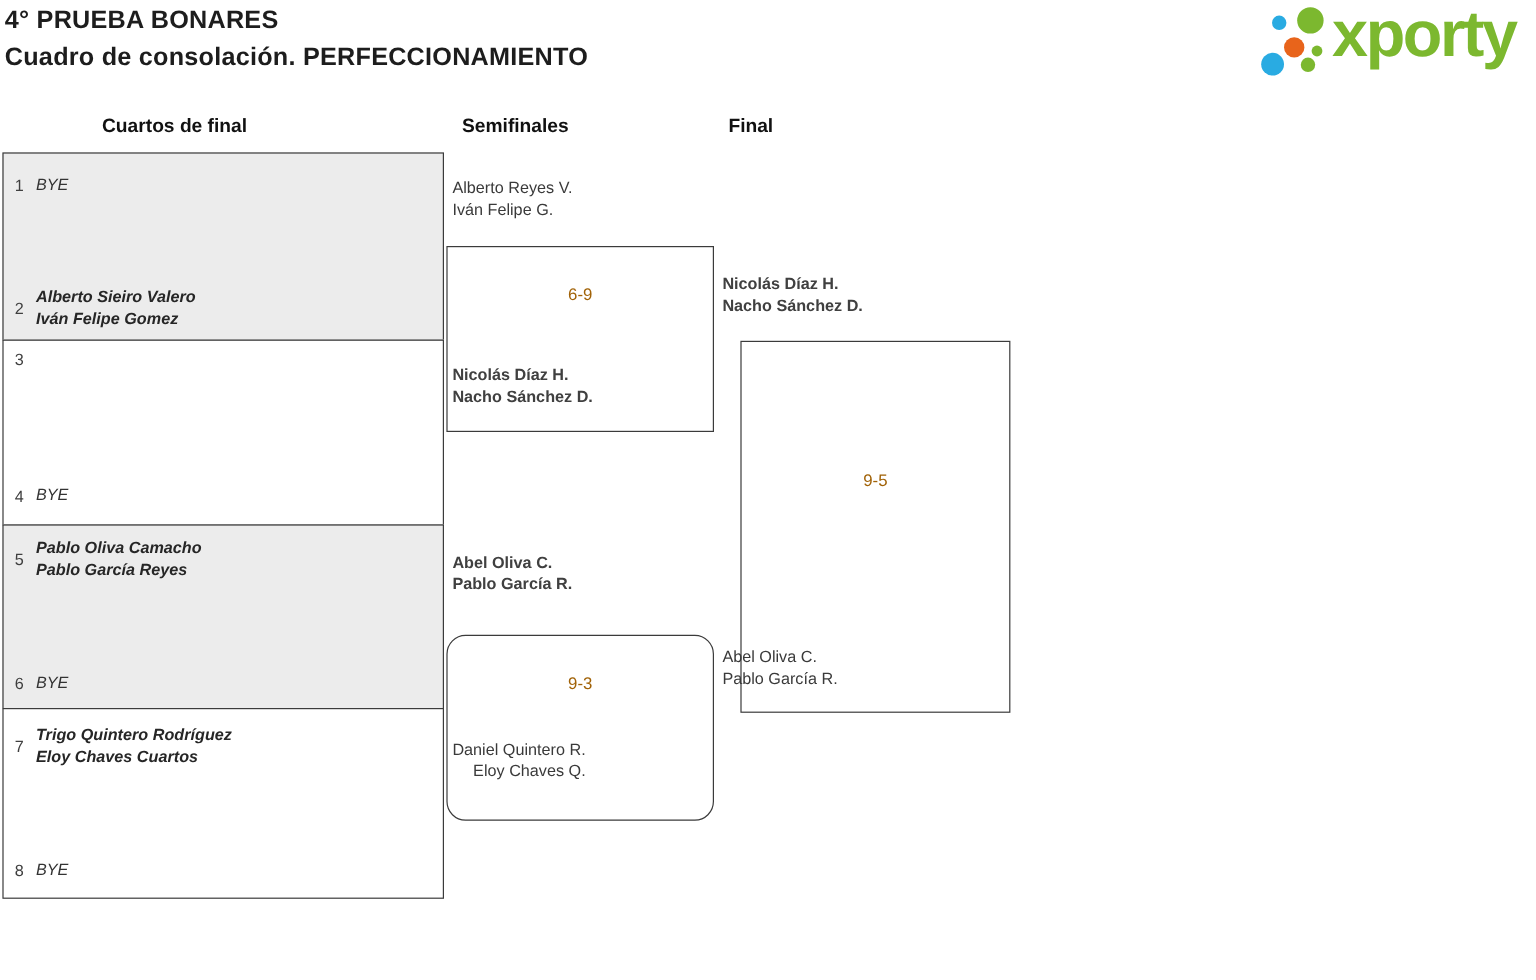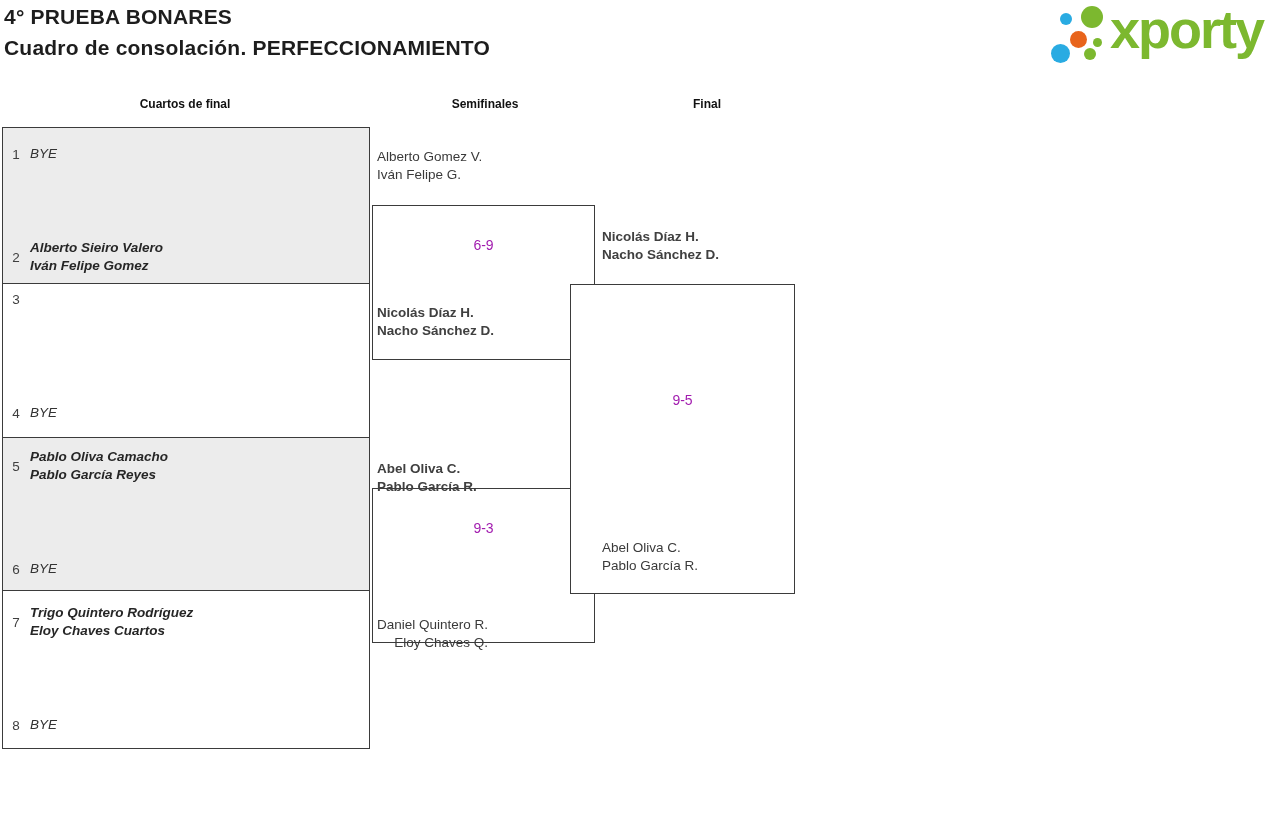--- a/index.html
+++ b/index.html
@@ -17,44 +17,44 @@
   .dot-green-lg {left:35px;top:6px;width:22px;height:22px;background:#7cb82f;}
   .dot-orange   {left:24px;top:31px;width:17px;height:17px;background:#e8641b;}
   .dot-green-xs {left:47px;top:38px;width:9px;height:9px;background:#7cb82f;}
   .dot-blue-lg  {left:5px;top:44px;width:19px;height:19px;background:#29abe2;}
   .dot-green-sm {left:38px;top:48px;width:12px;height:12px;background:#7cb82f;}
   .logo-text{
     position:absolute;left:64px;top:-6px;font-size:54px;line-height:70px;font-weight:800;
     color:#7cb82f;letter-spacing:-2px;
   }
   
-  .col-h{position:absolute;top:97px;width:200px;text-align:center;font-size:12px;font-weight:600;color:#111;}
+  .col-h{position:absolute;top:97px;width:200px;font-size:16px;font-weight:600;color:#111;}
   .col-h.c1{left:85px;} .col-h.c2{left:385px;} .col-h.c3{left:607px;}
   
   .match{position:absolute;border:1px solid #3b3b3b;box-sizing:border-box;background:#fff;}
   .match.shaded{background:#ececec;}
   .qf{left:2px;width:368px;}
   .qf1{top:127px;height:157px;}
   .qf2{top:283px;height:155px;}
   .qf3{top:437px;height:154px;}
   .qf4{top:590px;height:159px;}
   .sf{left:372px;width:223px;height:155px;}
-  .sf1{top:205px;} .sf2{top:488px;}
-  .fin{left:570px;width:225px;top:284px;height:310px;}
+  .sf1{top:205px;} .sf2{top:529px;border-radius:16px;}
+  .fin{left:617px;width:225px;top:284px;height:310px;}
   
   .entry{position:absolute;left:6px;display:flex;align-items:center;}
   .seed{width:14px;text-align:center;font-size:13.5px;color:#3f3f3f;flex:none;}
   .names{margin-left:7px;font-size:13.5px;line-height:18px;font-weight:600;color:#262626;font-style:italic;}
   .names.bye{font-weight:400;color:#333;}
   .e-t1{top:17px;} .e-b1{top:111px;}
   .e-t2{top:8px;}  .e-b2{top:120px;}
   .e-t3{top:10px;} .e-b3{top:122px;}
   .e-t4{top:13px;} .e-b4{top:125px;}
   
-  .score{position:absolute;left:0;width:100%;text-align:center;font-size:14px;color:#a21caf;line-height:18px;}
+  .score{position:absolute;left:0;width:100%;text-align:center;font-size:14px;color:#a16207;line-height:18px;}
   .score.sf-score{top:30px;}
   .score.fin-score{top:106px;}
   
   .pair-label{position:absolute;font-size:13.5px;line-height:18px;color:#3a3a3a;font-weight:400;}
   .pair-label.winner{font-weight:700;color:#404040;}
   .lbl-sf1-top{left:377px;top:148px;}
   .lbl-sf1-bot{left:377px;top:304px;}
   .lbl-sf2-top{left:377px;top:460px;}
   .lbl-sf2-bot{left:377px;top:616px;text-align:right;}
   .lbl-fin-top{left:602px;top:228px;}
@@ -149,21 +149,21 @@
   </div>
   <div class="match sf sf2">
     <div class="score sf-score">9-3</div>
   </div>
 
   <div class="match fin">
     <div class="score fin-score">9-5</div>
   </div>
 
   <div class="pair-label lbl-sf1-top">
-    <span>Alberto Gomez V.</span><br>
+    <span>Alberto Reyes V.</span><br>
     <span>Iván Felipe G.</span>
   </div>
   <div class="pair-label winner lbl-sf1-bot">
     <span>Nicolás Díaz H.</span><br>
     <span>Nacho Sánchez D.</span>
   </div>
 
   <div class="pair-label winner lbl-sf2-top">
     <span>Abel Oliva C.</span><br>
     <span>Pablo García R.</span>

